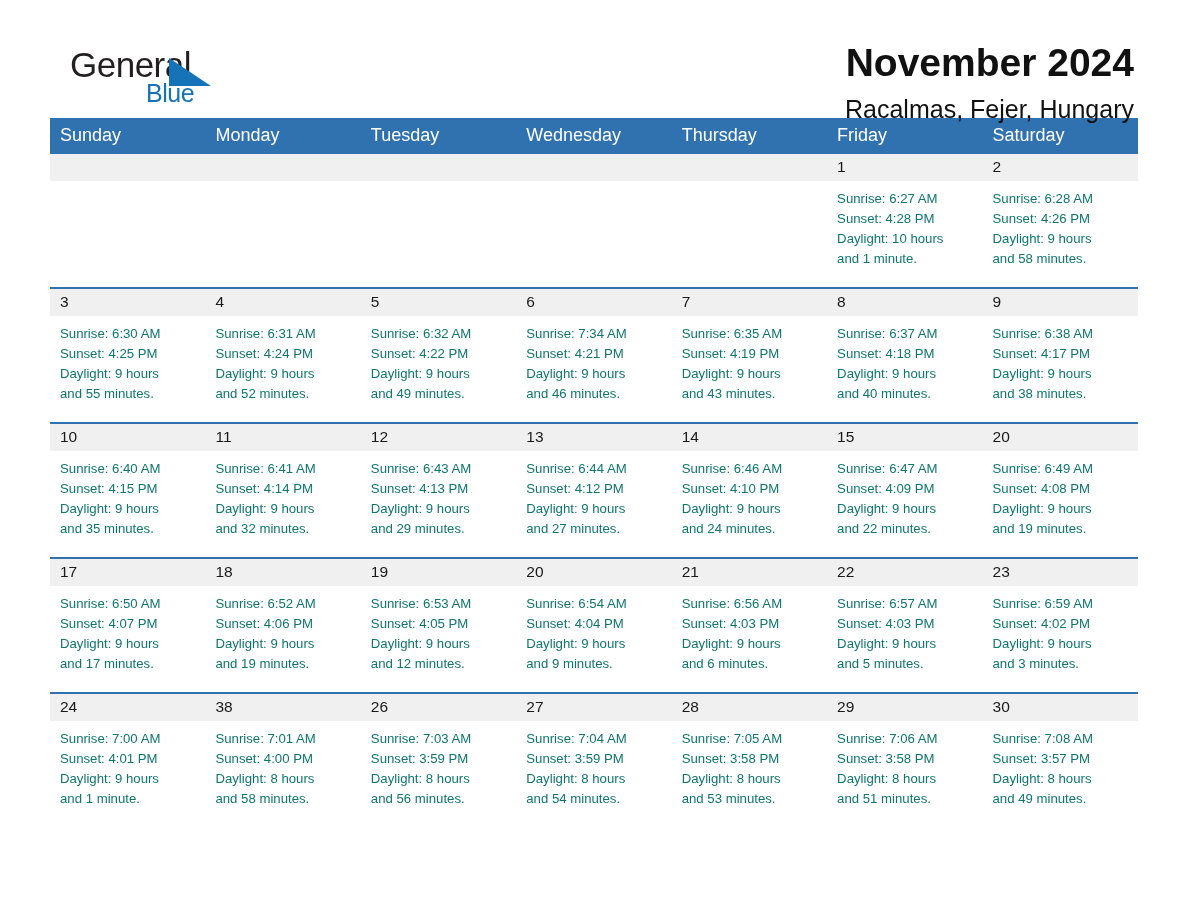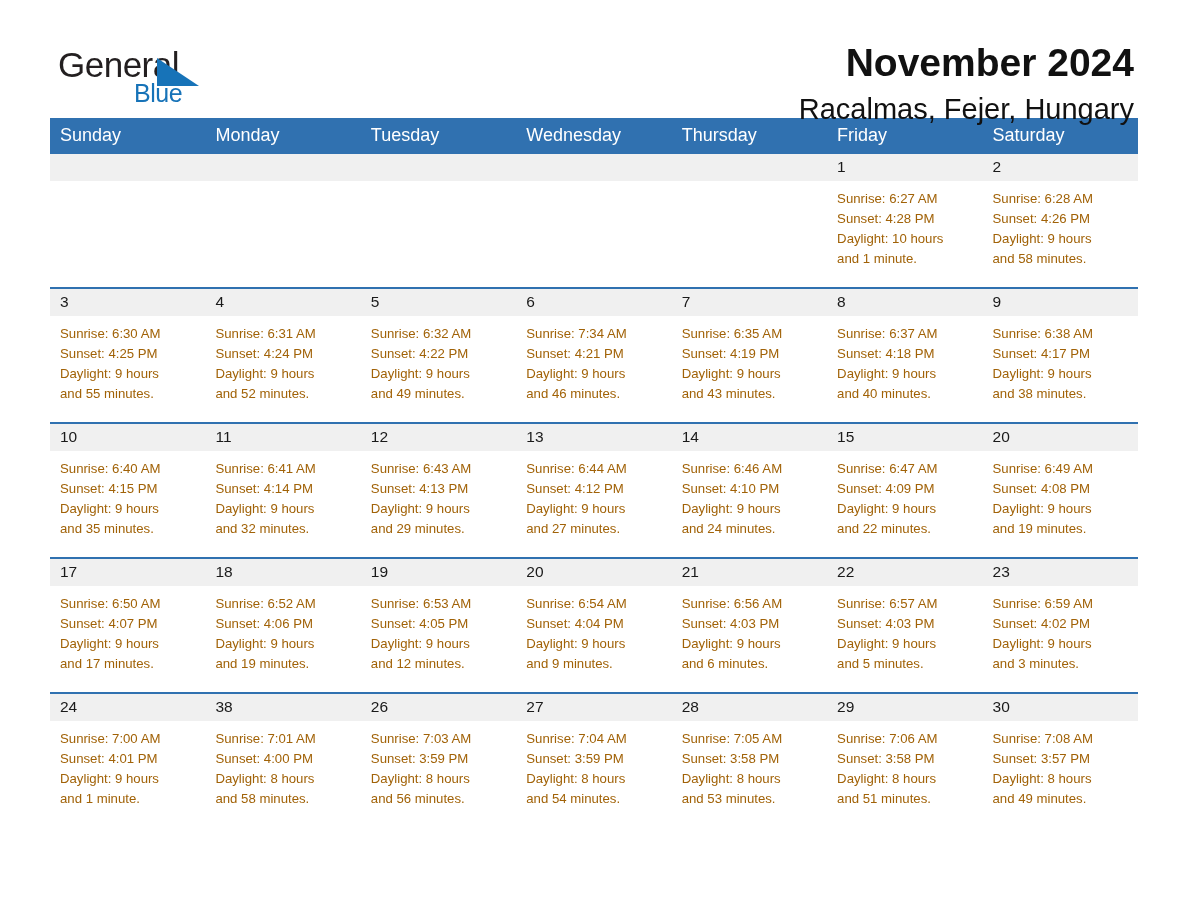--- a/index.html
+++ b/index.html
@@ -22,21 +22,21 @@
     padding: 0 50px;
   }
 
   
   .header {
     position: relative;
     height: 118px;
   }
   .brand {
     position: absolute;
-    left: 8px;
+    left: 20px;
     top: 45px;
     width: 260px;
     height: 70px;
   }
   .brand-general {
     position: absolute;
     left: 0;
     top: 0;
     font-size: 35px;
     letter-spacing: -0.5px;
@@ -68,21 +68,21 @@
     text-align: right;
   }
   .month-title {
     font-size: 39px;
     font-weight: bold;
     color: #111111;
     line-height: 46px;
     white-space: nowrap;
   }
   .location-title {
-    font-size: 29px;
+    font-size: 25px;
     font-weight: normal;
     color: #111111;
     line-height: 34px;
     margin-top: 6px;
     white-space: nowrap;
   }
 
   
   .calendar {
     width: 1088px;
@@ -118,21 +118,21 @@
     height: 18px;
     line-height: 18px;
   }
   .daynum.empty {
     color: transparent;
   }
   .cellbody {
     padding: 8px 8px 0 10px;
     font-size: 13.2px;
     line-height: 20px;
-    color: #a16207;
+    color: #0f766e;
   }
   .cellbody div {
     white-space: nowrap;
   }
 </style>
 </head>
 <body>
 
 <div class="page">
 

